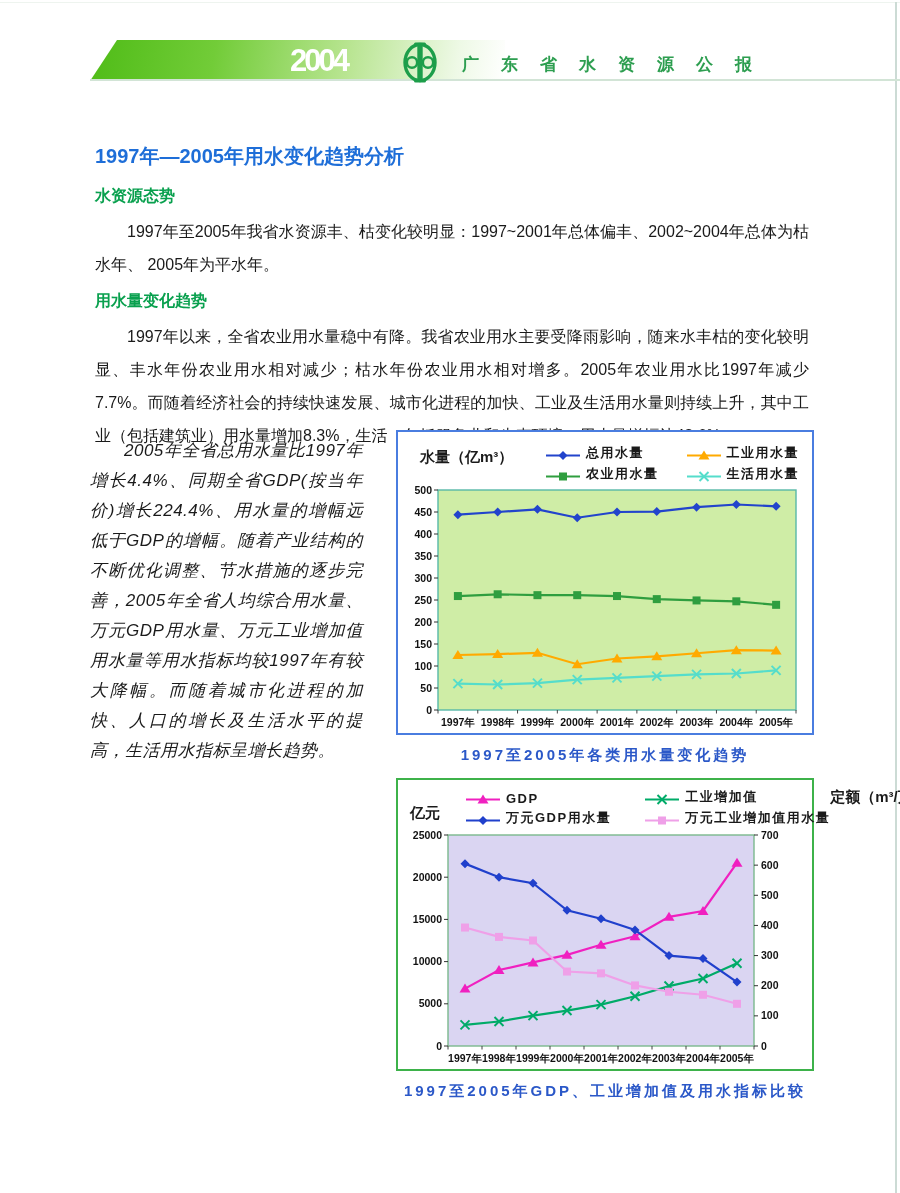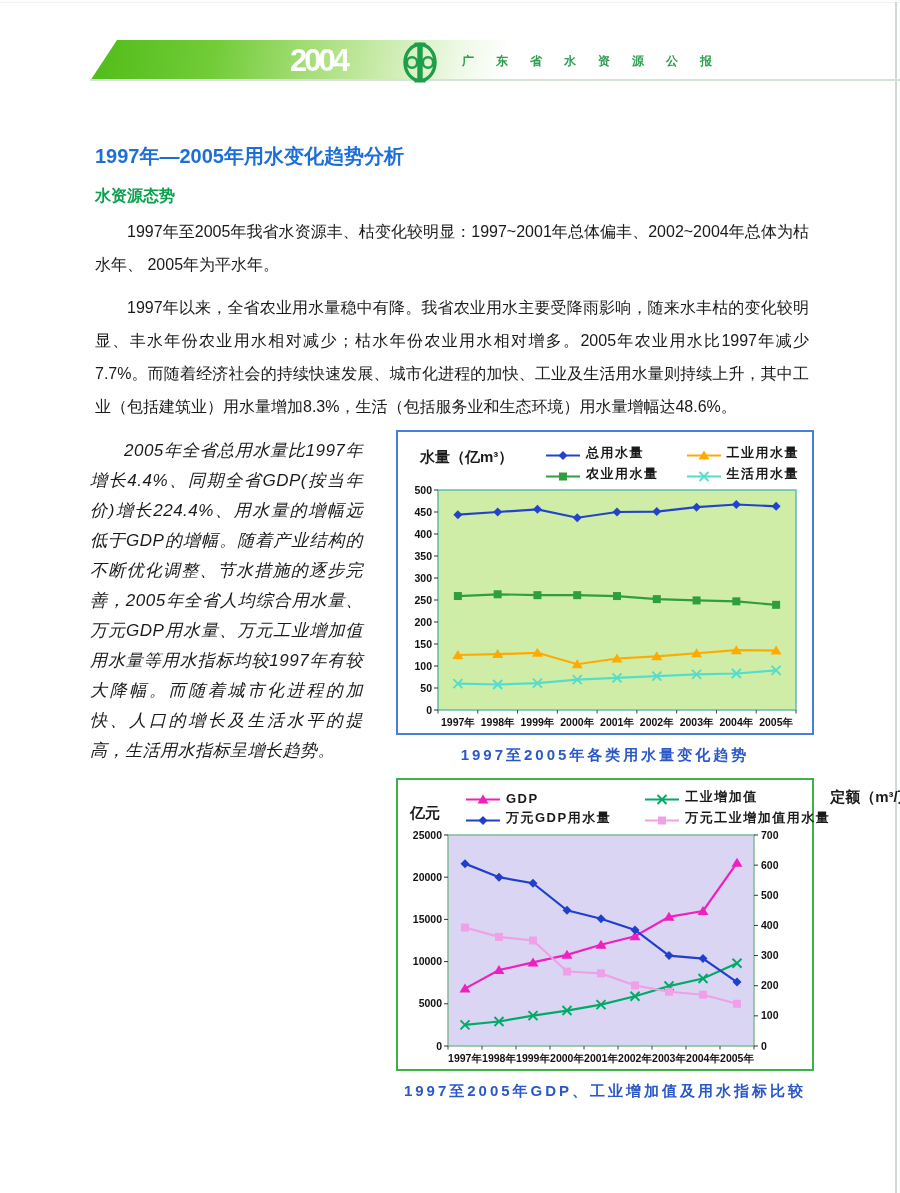--- a/index.html
+++ b/index.html
@@ -13,21 +13,21 @@
   
   .header-bar{
     position:absolute;left:90px;top:40px;width:415px;height:41px;
     background:linear-gradient(100deg,#4fbc17 0%,#72cc38 30%,#b9e592 62%,#eef9e6 88%,#ffffff 100%);
     clip-path:polygon(27px 0,100% 0,100% 100%,0 100%);
     display:flex;align-items:center;justify-content:center;
   }
   .year-badge{color:#ffffff;font-size:31px;font-weight:bold;letter-spacing:-3px;margin-left:42px;}
   .header-underline{position:absolute;left:90px;top:79px;width:810px;height:2px;background:#d2e4d6;}
   .bulletin-logo{position:absolute;left:401px;top:42px;}
-  .header-title{position:absolute;left:462px;top:53px;color:#2d9e50;font-size:12px;font-weight:bold;letter-spacing:22px;white-space:nowrap;text-align:right;}
+  .header-title{position:absolute;left:462px;top:53px;color:#2d9e50;font-size:17px;font-weight:bold;letter-spacing:22px;white-space:nowrap;text-align:right;}
 
   
   .content{position:absolute;left:95px;top:143px;width:714px;}
   .page-title{color:#1e6ed8;font-size:20px;font-weight:bold;margin:0 0 16px 0;}
   .section-heading{color:#09a04e;font-size:16px;font-weight:bold;margin:8px 0 8px 0;}
   .body-par{font-size:16px;line-height:33px;text-align:justify;text-indent:2em;margin:0 0 10px 0;}
 
   
   .columns{position:absolute;left:90px;top:430px;width:724px;display:flex;align-items:flex-start;}
   .left-col{width:288px;font-style:italic;}
@@ -71,20 +71,21 @@
     <rect x="13" y="0.5" width="12" height="3.4" rx="1.5" fill="#1d9e4a"></rect>
     <rect x="13" y="37.1" width="12" height="3.4" rx="1.5" fill="#1d9e4a"></rect>
   </svg>
 </div>
 <div class="header-title">广东省水资源公报</div>
 
 <div class="content">
   <h1 class="page-title">1997年—2005年用水变化趋势分析</h1>
   <h2 class="section-heading">水资源态势</h2>
   <p class="body-par">1997年至2005年我省水资源丰、枯变化较明显：1997~2001年总体偏丰、2002~2004年总体为枯水年、 2005年为平水年。</p>
+  <h2 class="section-heading">用水量变化趋势</h2>
   <p class="body-par">1997年以来，全省农业用水量稳中有降。我省农业用水主要受降雨影响，随来水丰枯的变化较明显、丰水年份农业用水相对减少；枯水年份农业用水相对增多。2005年农业用水比1997年减少7.7%。而随着经济社会的持续快速发展、城市化进程的加快、工业及生活用水量则持续上升，其中工业（包括建筑业）用水量增加8.3%，生活（包括服务业和生态环境）用水量增幅达48.6%。</p>
 </div>
 
 <div class="columns">
   <div class="left-col">
     <p>2005年全省总用水量比1997年增长4.4%、同期全省GDP(按当年价)增长224.4%、用水量的增幅远低于GDP的增幅。随着产业结构的不断优化调整、节水措施的逐步完善，2005年全省人均综合用水量、万元GDP用水量、万元工业增加值用水量等用水指标均较1997年有较大降幅。而随着城市化进程的加快、人口的增长及生活水平的提高，生活用水指标呈增长趋势。</p>
   </div>
 
   <div class="right-col">
 

